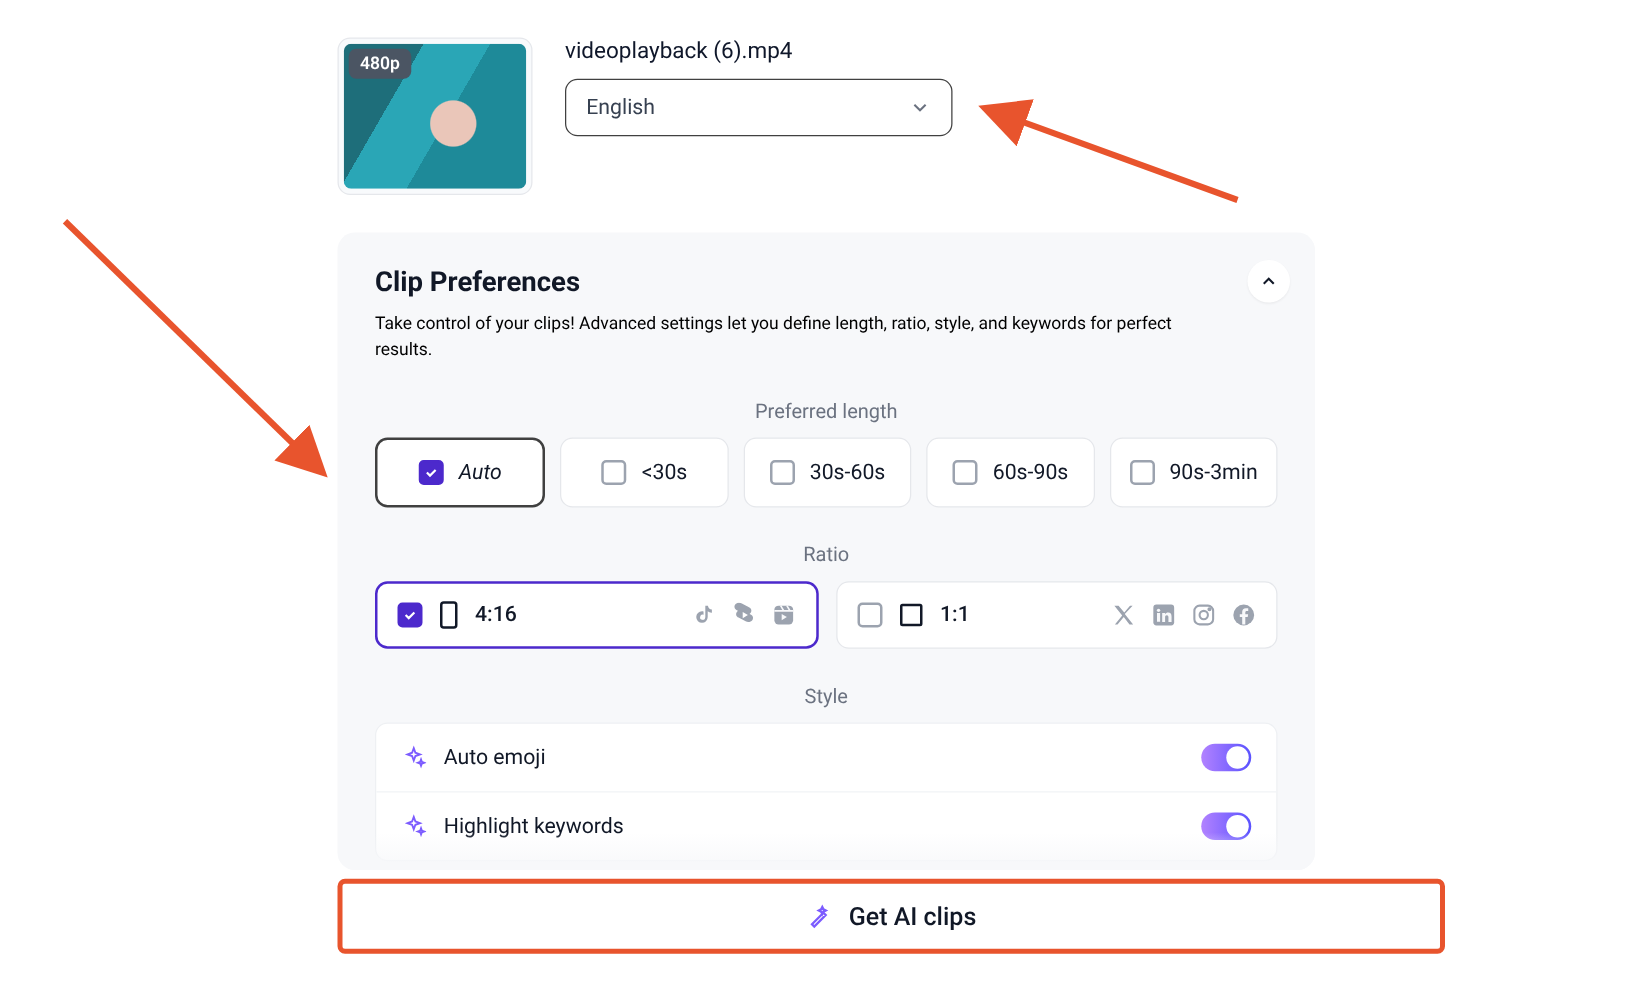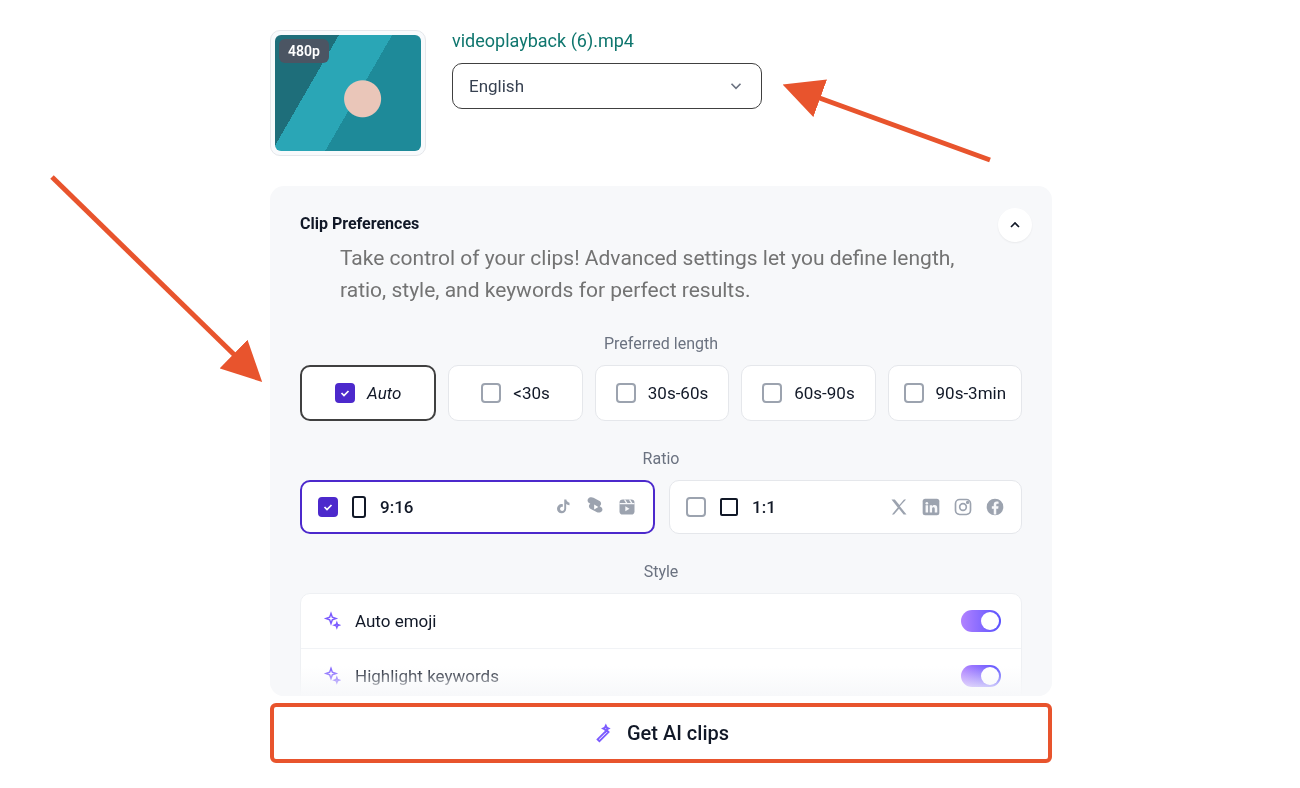--- a/index.html
+++ b/index.html
@@ -45,21 +45,21 @@
     color: #fff;
     font-size: 14px;
     font-weight: 600;
     padding: 4px 9px;
     border-radius: 6px;
   }
 
   .file-col { flex: 1; }
   .filename {
     font-size: 18px;
-    color: #0f766e;
+    color: #0f172a;
     margin-bottom: 12px;
   }
   .select {
     width: 310px;
     height: 46px;
     border: 1px solid #404040;
     border-radius: 10px;
     background: #fff;
     display: flex; align-items: center;
     padding: 0 16px;
@@ -74,31 +74,30 @@
   .card {
     margin-top: 30px;
     background: #f7f8fa;
     border-radius: 14px;
     padding: 28px 30px 8px 30px;
     position: relative;
     height: 510px;
     overflow: hidden;
   }
   .card-title {
-    font-size: 16px;
+    font-size: 22px;
     font-weight: 700;
     color: #111827;
     margin-bottom: 10px;
   }
   .card-sub {
-    font-size: 21px;
-    color: #737373;
+    font-size: 14px;
+    color: #000000;
     line-height: 1.5;
     max-width: 660px;
-    margin-left: 40px;
   }
   .collapse-btn {
     position: absolute;
     right: 20px; top: 22px;
     width: 34px; height: 34px;
     border-radius: 50%;
     background: #fff;
     display: flex; align-items: center; justify-content: center;
     color: #111827;
     box-shadow: 0 1px 2px rgba(0,0,0,.06);
@@ -197,21 +196,21 @@
     content:"";
     position:absolute; left:0; right:0; bottom:0;
     height:30px;
     background:linear-gradient(to bottom, rgba(247,248,250,0), #f7f8fa);
   }
 
   
   .cta {
     position: absolute;
     left: 270px; top: 703px;
-    width: 782px; height: 60px;
+    width: 886px; height: 60px;
     border: 4px solid #e8542d;
     border-radius: 6px;
     background: #fff;
     display:flex; align-items:center; justify-content:center;
     gap: 12px;
     font-size: 20px;
     font-weight: 500;
     color:#111827;
     cursor:pointer;
   }
@@ -283,21 +282,21 @@
 
     <div class="section-label">Ratio</div>
     <div class="ratio-row">
       <div class="ratio selected">
         <span class="cb checked">
           <svg width="12" height="12" viewBox="0 0 24 24" fill="none" stroke="currentColor" stroke-width="3.5">
               <polyline points="5 12 10 17 19 8"></polyline>
             </svg>
         </span>
         <span class="phone"></span>
-        <span class="label">9:16</span>
+        <span class="label">4:16</span>
         <span class="social-icons">
           <span>
               <svg width="20" height="20" viewBox="0 0 24 24" fill="currentColor">
                 <path d="M16 3c.3 2 1.8 3.5 3.8 3.8v3c-1.5.1-2.9-.4-4-1.3V14a5.5 5.5 0 1 1-5.5-5.5c.5 0 1 .1 1.5.2v3.1a2.5 2.5 0 1 0 1.7 2.4V3H16z"></path>
               </svg>
             </span>
           <span>
               <svg width="20" height="20" viewBox="0 0 24 24" fill="currentColor">
                 <path d="M17 4.5c2.3 1 3 3.6 1.6 5.4l-1 1.2 1 .5c2.3 1 3 3.6 1.6 5.4-1.4 1.8-4.3 2.2-6.4 1l-6.8-3.5c-2.3-1-3-3.6-1.6-5.4l1-1.2-1-.5c-2.3-1-3-3.6-1.6-5.4C5.2 0.2 8.1 -.2 10.2 1L17 4.5zM11 9v6l5-3-5-3z"></path>
               </svg>

